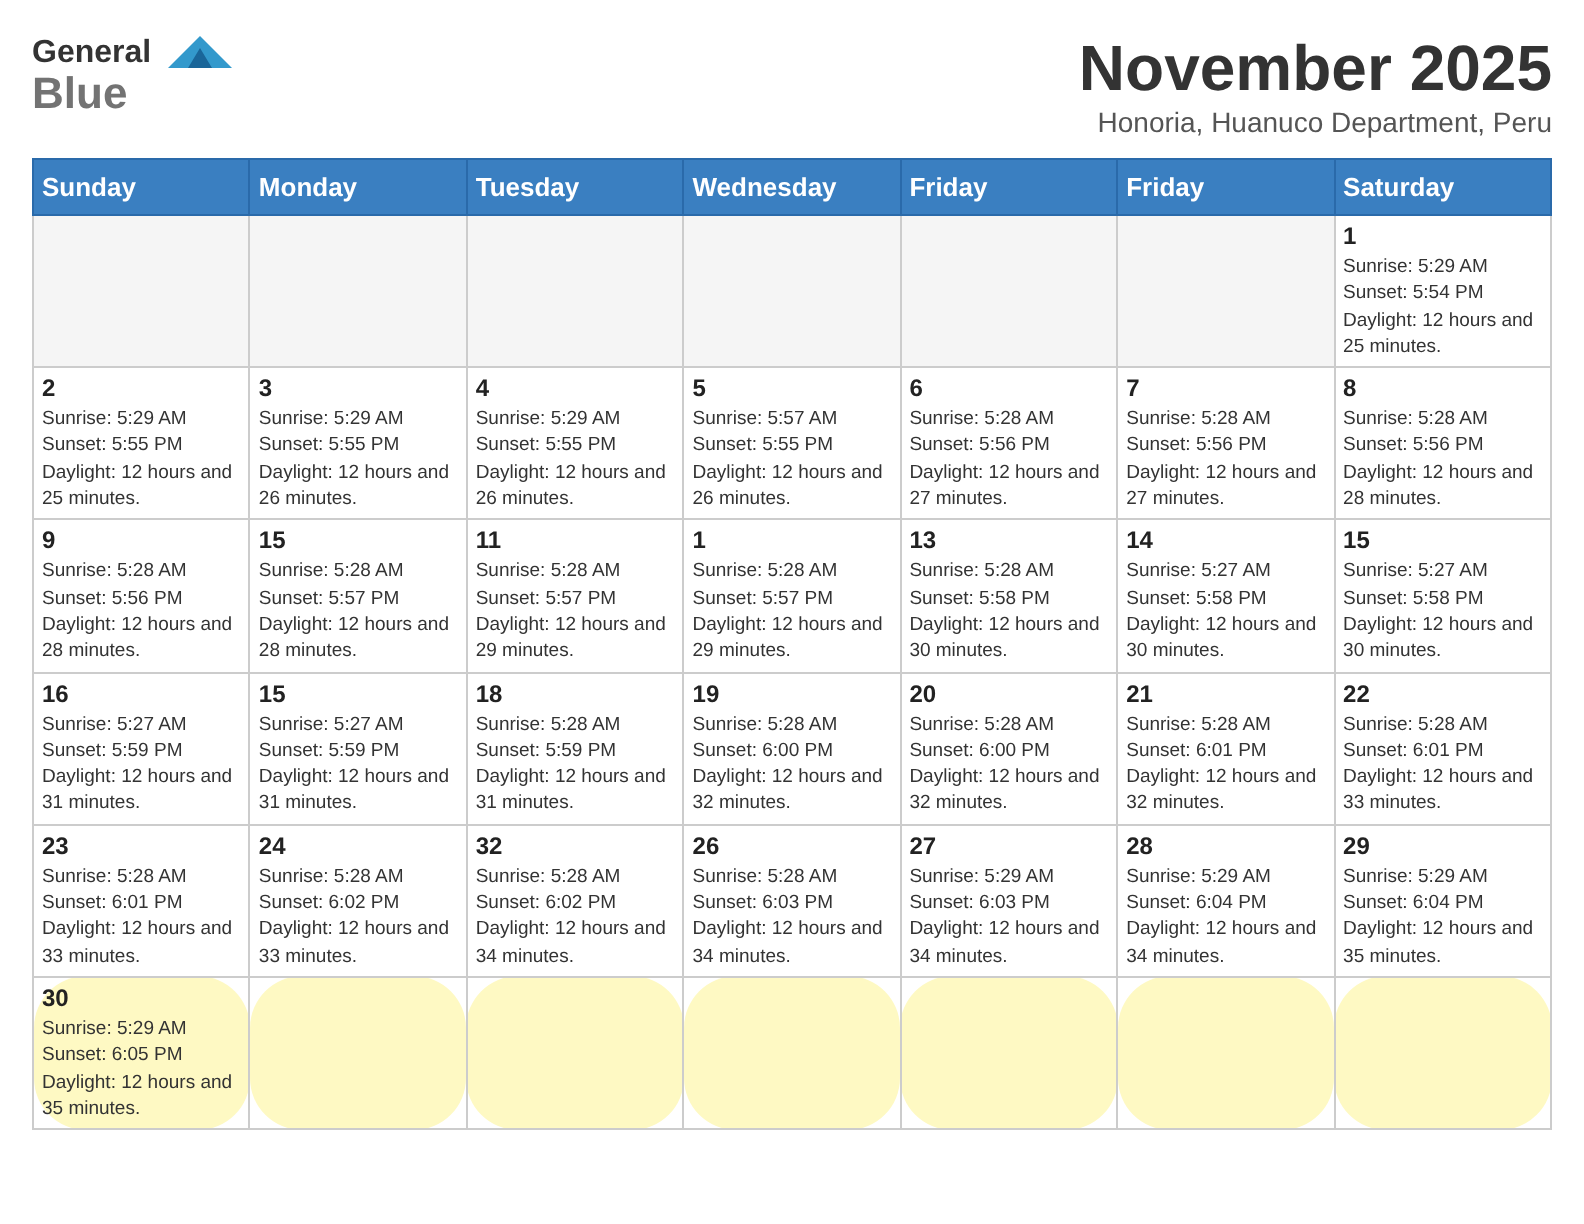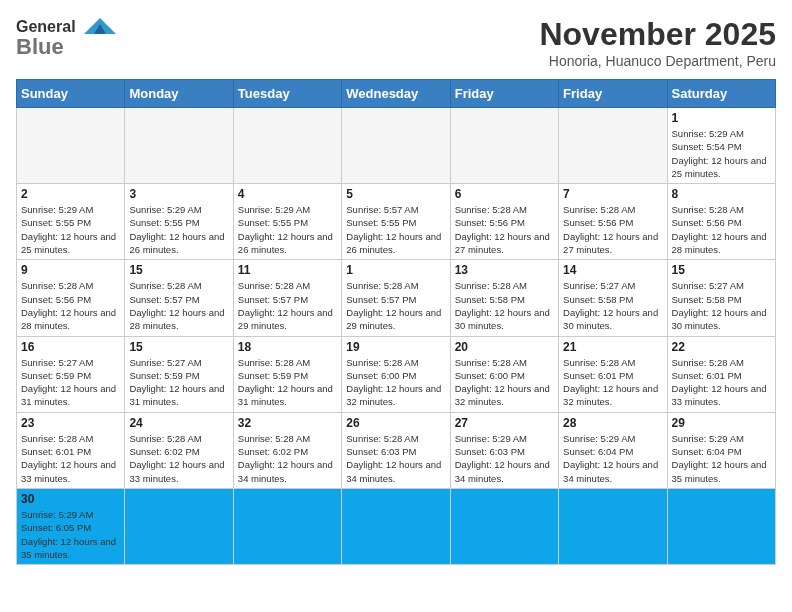--- a/index.html
+++ b/index.html
@@ -75,21 +75,22 @@
       display: block;
       margin-bottom: 2px;
       color: #222;
     }
     .day-info {
       font-size: 9.5px;
       color: #333;
       line-height: 1.4;
     }
     .calendar tbody tr:last-child td {
-      background: #0ea5e9;
+      background: #fef9c3;
+      border-radius: 26px;
     }
   </style>
 </head>
 <body>
 
 <div class="header-area">
   <div class="logo-area">
     <div class="logo-row">
       <span style="font-size:16px;font-weight:bold;color:#333;">General</span>
       <svg class="logo-icon" viewBox="0 0 40 22" xmlns="http://www.w3.org/2000/svg">

